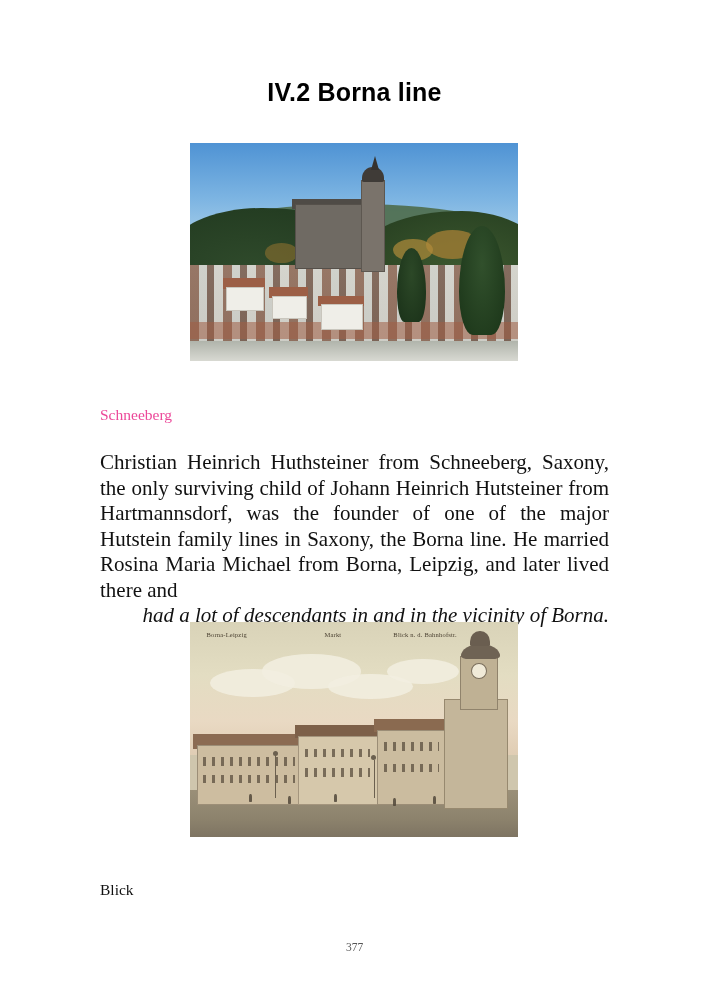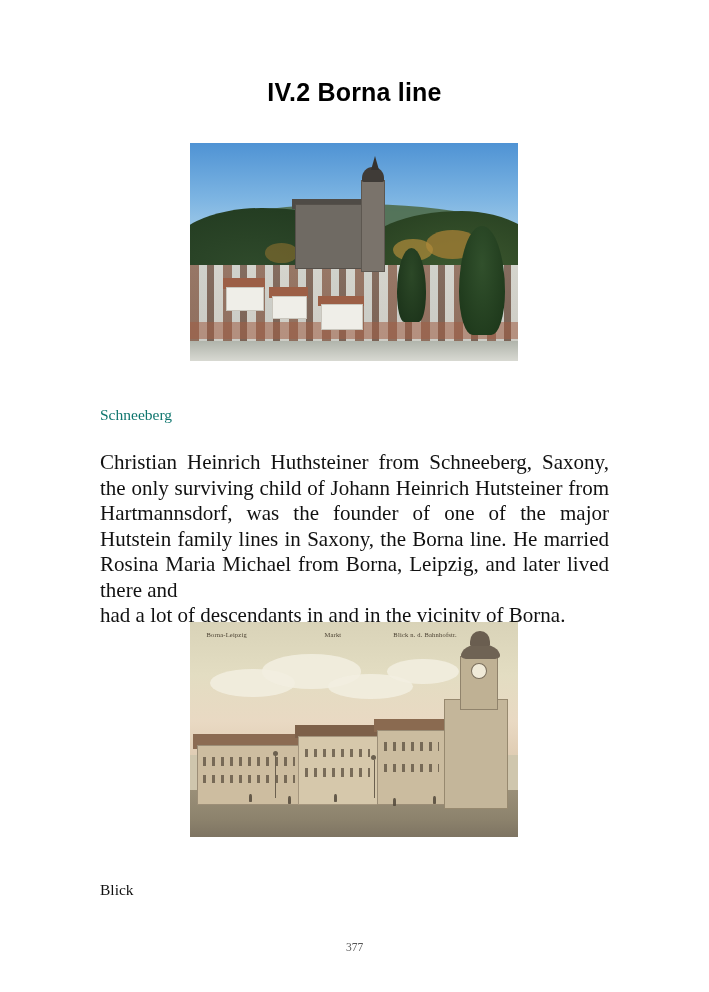--- a/index.html
+++ b/index.html
@@ -156,35 +156,36 @@
     position: absolute;
     background: #9c5f46;
   }
 
   
   .caption1 {
     position: absolute;
     left: 100px;
     top: 406px;
     font-size: 15.5px;
-    color: #0f766e;
+    color: #ec4899;
   }
   .body-par {
     position: absolute;
     left: 100px;
     top: 450px;
     width: 509px;
     font-size: 21px;
     line-height: 25.5px;
     text-align: justify;
     text-justify: inter-word;
     color: #111;
   }
   .body-par .last-line {
-    text-align: left;
+    text-align: right;
+    font-style: italic;
   }
 
   
   .fig2 {
     position: absolute;
     left: 190px;
     top: 622px;
     width: 328px;
     height: 215px;
     overflow: hidden;

